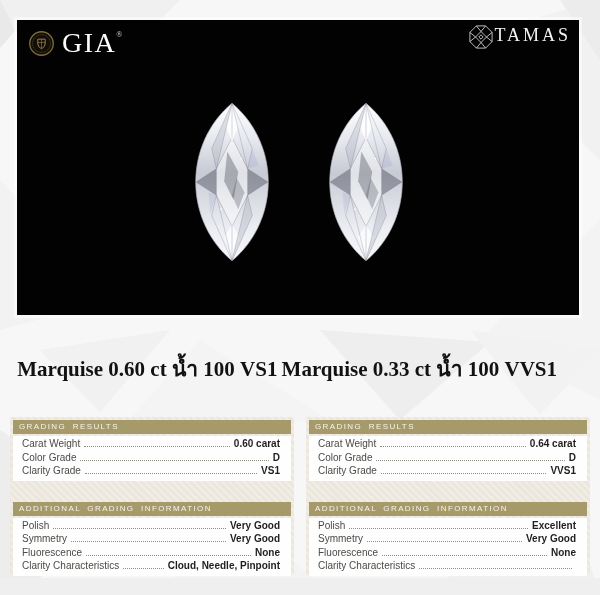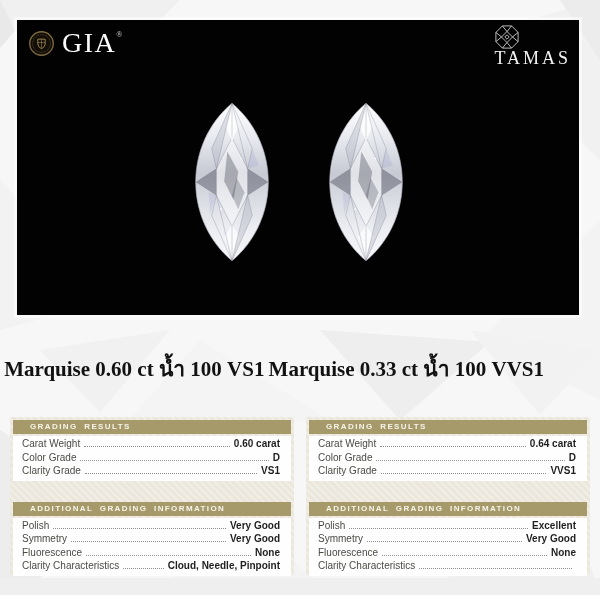--- a/index.html
+++ b/index.html
@@ -23,34 +23,34 @@
     display:flex;align-items:center;gap:7px;
   }
   .gia-emblem{width:27px;height:27px;display:block;}
   .gia-text{
     font-family:"Liberation Serif",serif;
     color:#fbfbfb;font-size:28px;letter-spacing:1.5px;line-height:1;
   }
   .gia-reg{color:#d8d8d8;font-size:8px;vertical-align:top;position:relative;top:2px;}
   .tamas-logo{
     position:absolute;right:8px;top:4px;
-    display:flex;flex-direction:column;align-items:flex-start;
+    display:flex;align-items:center;
   }
   .tamas-icon{width:26px;height:26px;display:block;margin-bottom:-2px;}
   .tamas-text{
     font-family:"Liberation Serif",serif;
     color:#f4f4f4;font-size:18px;letter-spacing:3px;line-height:1.2;
   }
   .diamond{position:absolute;top:78px;width:78px;height:168px;}
   .diamond.left{left:176px;}
   .diamond.right{left:310px;}
 
   
   .captions{
-    position:absolute;left:0;top:341px;width:544px;height:55px;
+    position:absolute;left:13px;top:341px;width:544px;height:55px;
     display:flex;z-index:1;
   }
   .caption{
     flex:1;display:flex;align-items:center;justify-content:center;
     font-family:"Liberation Serif",serif;
     font-weight:bold;font-size:21px;color:#121212;
     white-space:nowrap;
   }
 
   
@@ -58,22 +58,22 @@
   .panel{
     position:absolute;top:0;width:284px;height:158px;
     background:#ebe7dd;
     background-image:repeating-linear-gradient(45deg,rgba(255,255,255,.28) 0 2px,rgba(0,0,0,0) 2px 5px);
     box-sizing:border-box;padding:3px;
   }
   .panel.p0{left:10px;}
   .panel.p1{left:306px;}
   .bar{
     height:14px;background:#a69a6a;color:#f7f4ea;
-    font-size:8px;font-weight:bold;letter-spacing:1.4px;word-spacing:3px;
-    line-height:14px;padding-left:17px;
+    font-size:8px;font-weight:normal;letter-spacing:1.4px;word-spacing:3px;
+    line-height:14px;padding-left:6px;
     text-transform:uppercase;
   }
   .rows{
     background:#fefefe;margin-top:2px;
     padding:2px 11px 2px 9px;
   }
   .row{
     display:flex;align-items:baseline;
     height:13.5px;font-size:10px;color:#4b4a45;justify-content:space-between;
   }

